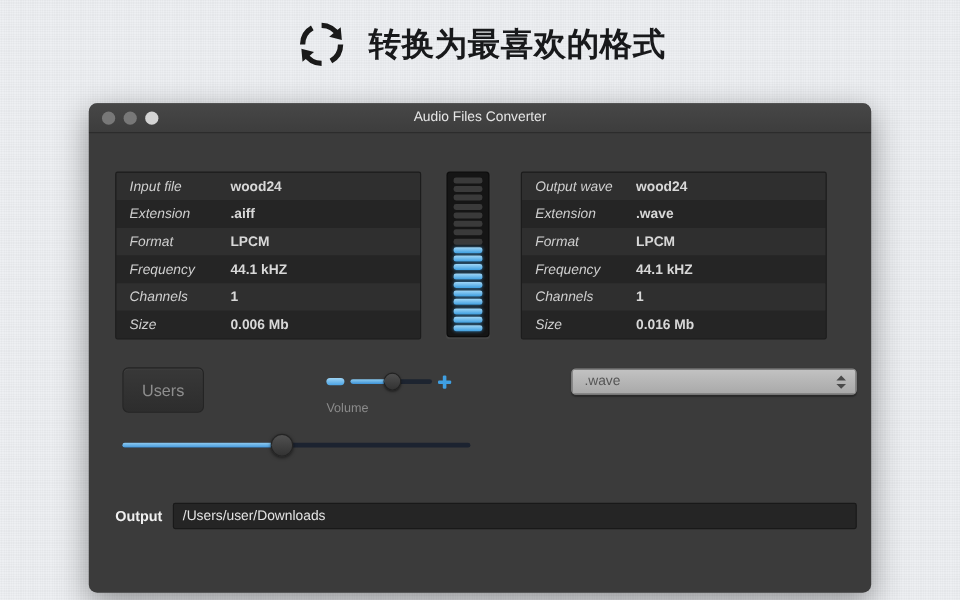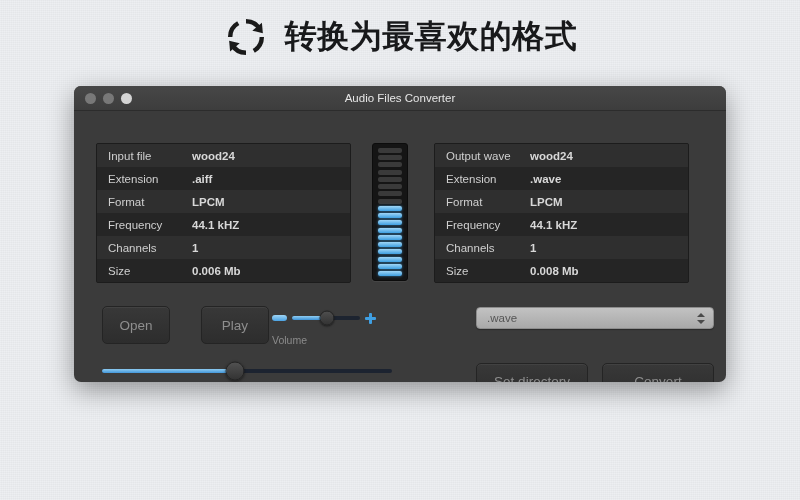--- a/index.html
+++ b/index.html
@@ -47,32 +47,32 @@
   
   #header {
     position: absolute;
     top: 14px; left: 0; width: 800px;
     display: flex; align-items: center; justify-content: center;
     gap: 16px;
     z-index: 6;
   }
   #convert-logo { width: 46px; height: 46px; display:block; }
   #header-title {
-    font-size: 32px;
+    font-size: 27px;
     font-weight: bold;
     color: #18191b;
     letter-spacing: .5px;
     white-space: nowrap;
   }
 
   
   #window {
     position: absolute;
     left: 74px; top: 86px;
-    width: 652px; height: 296px;
+    width: 652px; height: 408px;
     background: #3b3b3b;
     border-radius: 7px;
     box-shadow: 0 8px 26px rgba(0,0,0,.38), 0 1px 0 rgba(255,255,255,.07) inset;
     z-index: 5;
     overflow: hidden;
   }
   #titlebar {
     position: relative;
     height: 25px;
     background: linear-gradient(#474747, #3d3d3d);
@@ -107,21 +107,21 @@
   #panel-output { left: 360px; }
   .info-row {
     display: flex;
     align-items: center;
     height: 23px;
     padding: 0 0 0 11px;
     font-size: 11.5px;
   }
   .info-row:nth-child(odd)  { background: #2f2f2f; }
   .info-row:nth-child(even) { background: #252525; }
-  .info-key   { width: 84px; color: #cfcfcf; flex: none; }
+  .info-key   { width: 84px; color: #cfcfcf; flex: none; font-style: italic; }
   .info-value { color: #d8d8d8; font-weight: bold; }
 
   
   #vu-meter {
     position: absolute;
     left: 298px; top: 32px;
     width: 36px; height: 138px;
     background: #151515;
     border: 1px solid #0c0c0c;
     border-radius: 3px;
@@ -373,26 +373,25 @@
         <div class="info-row">
           <span class="info-key">Frequency</span>
           <span class="info-value">44.1 kHZ</span>
         </div>
         <div class="info-row">
           <span class="info-key">Channels</span>
           <span class="info-value">1</span>
         </div>
         <div class="info-row">
           <span class="info-key">Size</span>
-          <span class="info-value">0.008 Mb</span>
-        </div>
-      </div>
-
-      <div class="btn" id="btn-open">Open</div>
-      <div class="btn" id="btn-play">Play</div>
+          <span class="info-value">0.016 Mb</span>
+        </div>
+      </div>
+
+      <div class="btn" id="btn-open">Users</div>
 
       <div id="volume-group">
         <div id="volume-slider-row">
           <div id="vol-minus"></div>
           <div id="vol-track">
             <div id="vol-fill"></div>
             <div id="vol-knob"></div>
           </div>
           <div id="vol-plus"></div>
         </div>
@@ -407,19 +406,21 @@
       </div>
 
       <div id="format-select">
         <div id="format-value">.wave</div>
         <div id="format-stepper">
           <div class="chev chev-up"></div>
           <div class="chev chev-down"></div>
         </div>
       </div>
 
-      <div class="btn" id="btn-setdir">Set directory</div>
-      <div class="btn" id="btn-convert">Convert</div>
-
+
+      <div id="output-bar">
+        <div id="output-label">Output</div>
+        <div id="output-field">/Users/user/Downloads</div>
+      </div>
 
     </div>
   </div>
 </div>
 
 </body></html>

